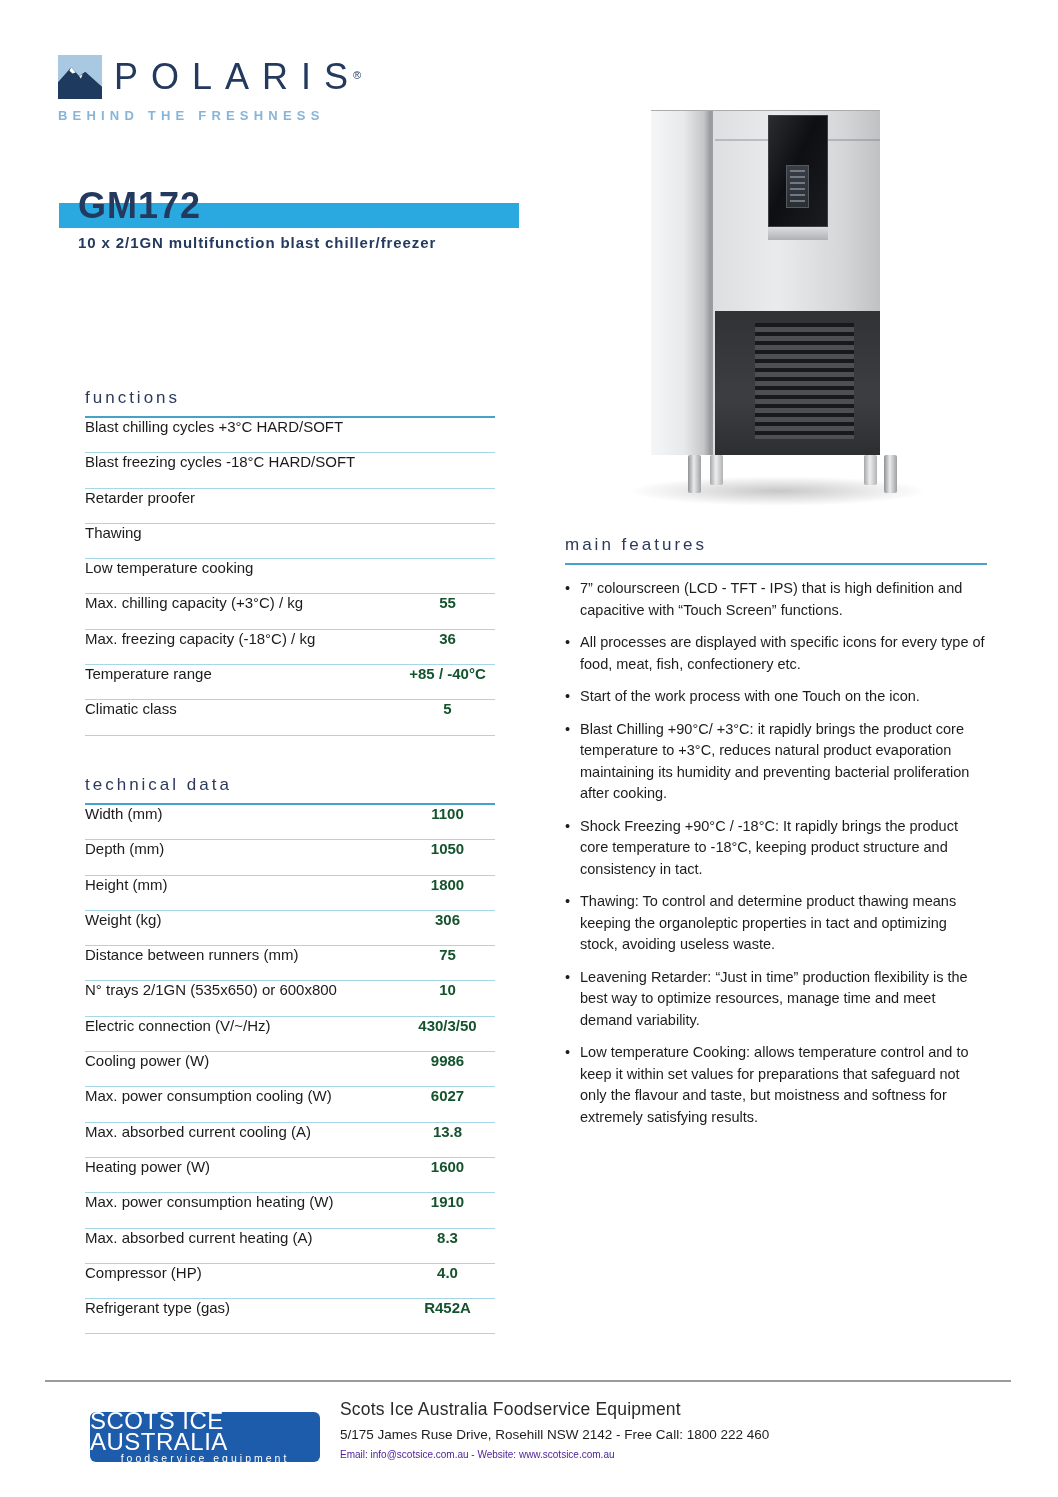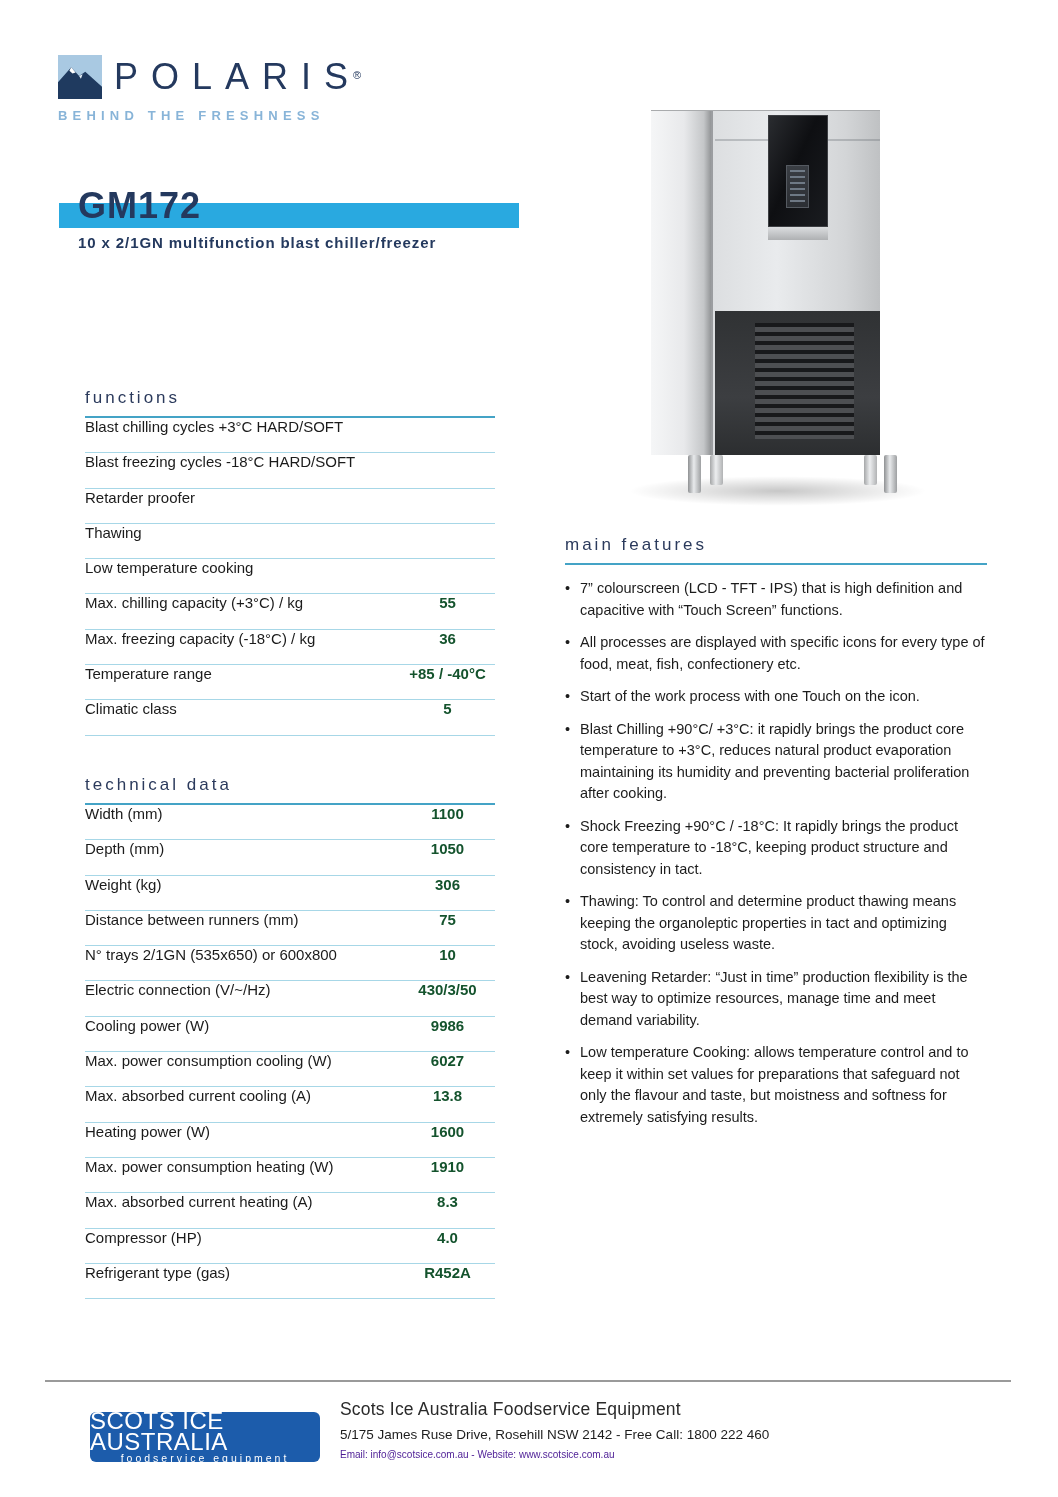--- a/index.html
+++ b/index.html
@@ -166,20 +166,24 @@
         <div class="spec-row">
           <span class="spec-label">Width (mm)</span>
           <span class="spec-value">1100</span>
         </div>
 
         <div class="spec-row">
           <span class="spec-label">Depth (mm)</span>
           <span class="spec-value">1050</span>
         </div>
 
+        <div class="spec-row">
+          <span class="spec-label">Height (mm)</span>
+          <span class="spec-value">1800</span>
+        </div>
 
         <div class="spec-row">
           <span class="spec-label">Weight (kg)</span>
           <span class="spec-value">306</span>
         </div>
 
         <div class="spec-row">
           <span class="spec-label">Distance between runners (mm)</span>
           <span class="spec-value">75</span>
         </div>

